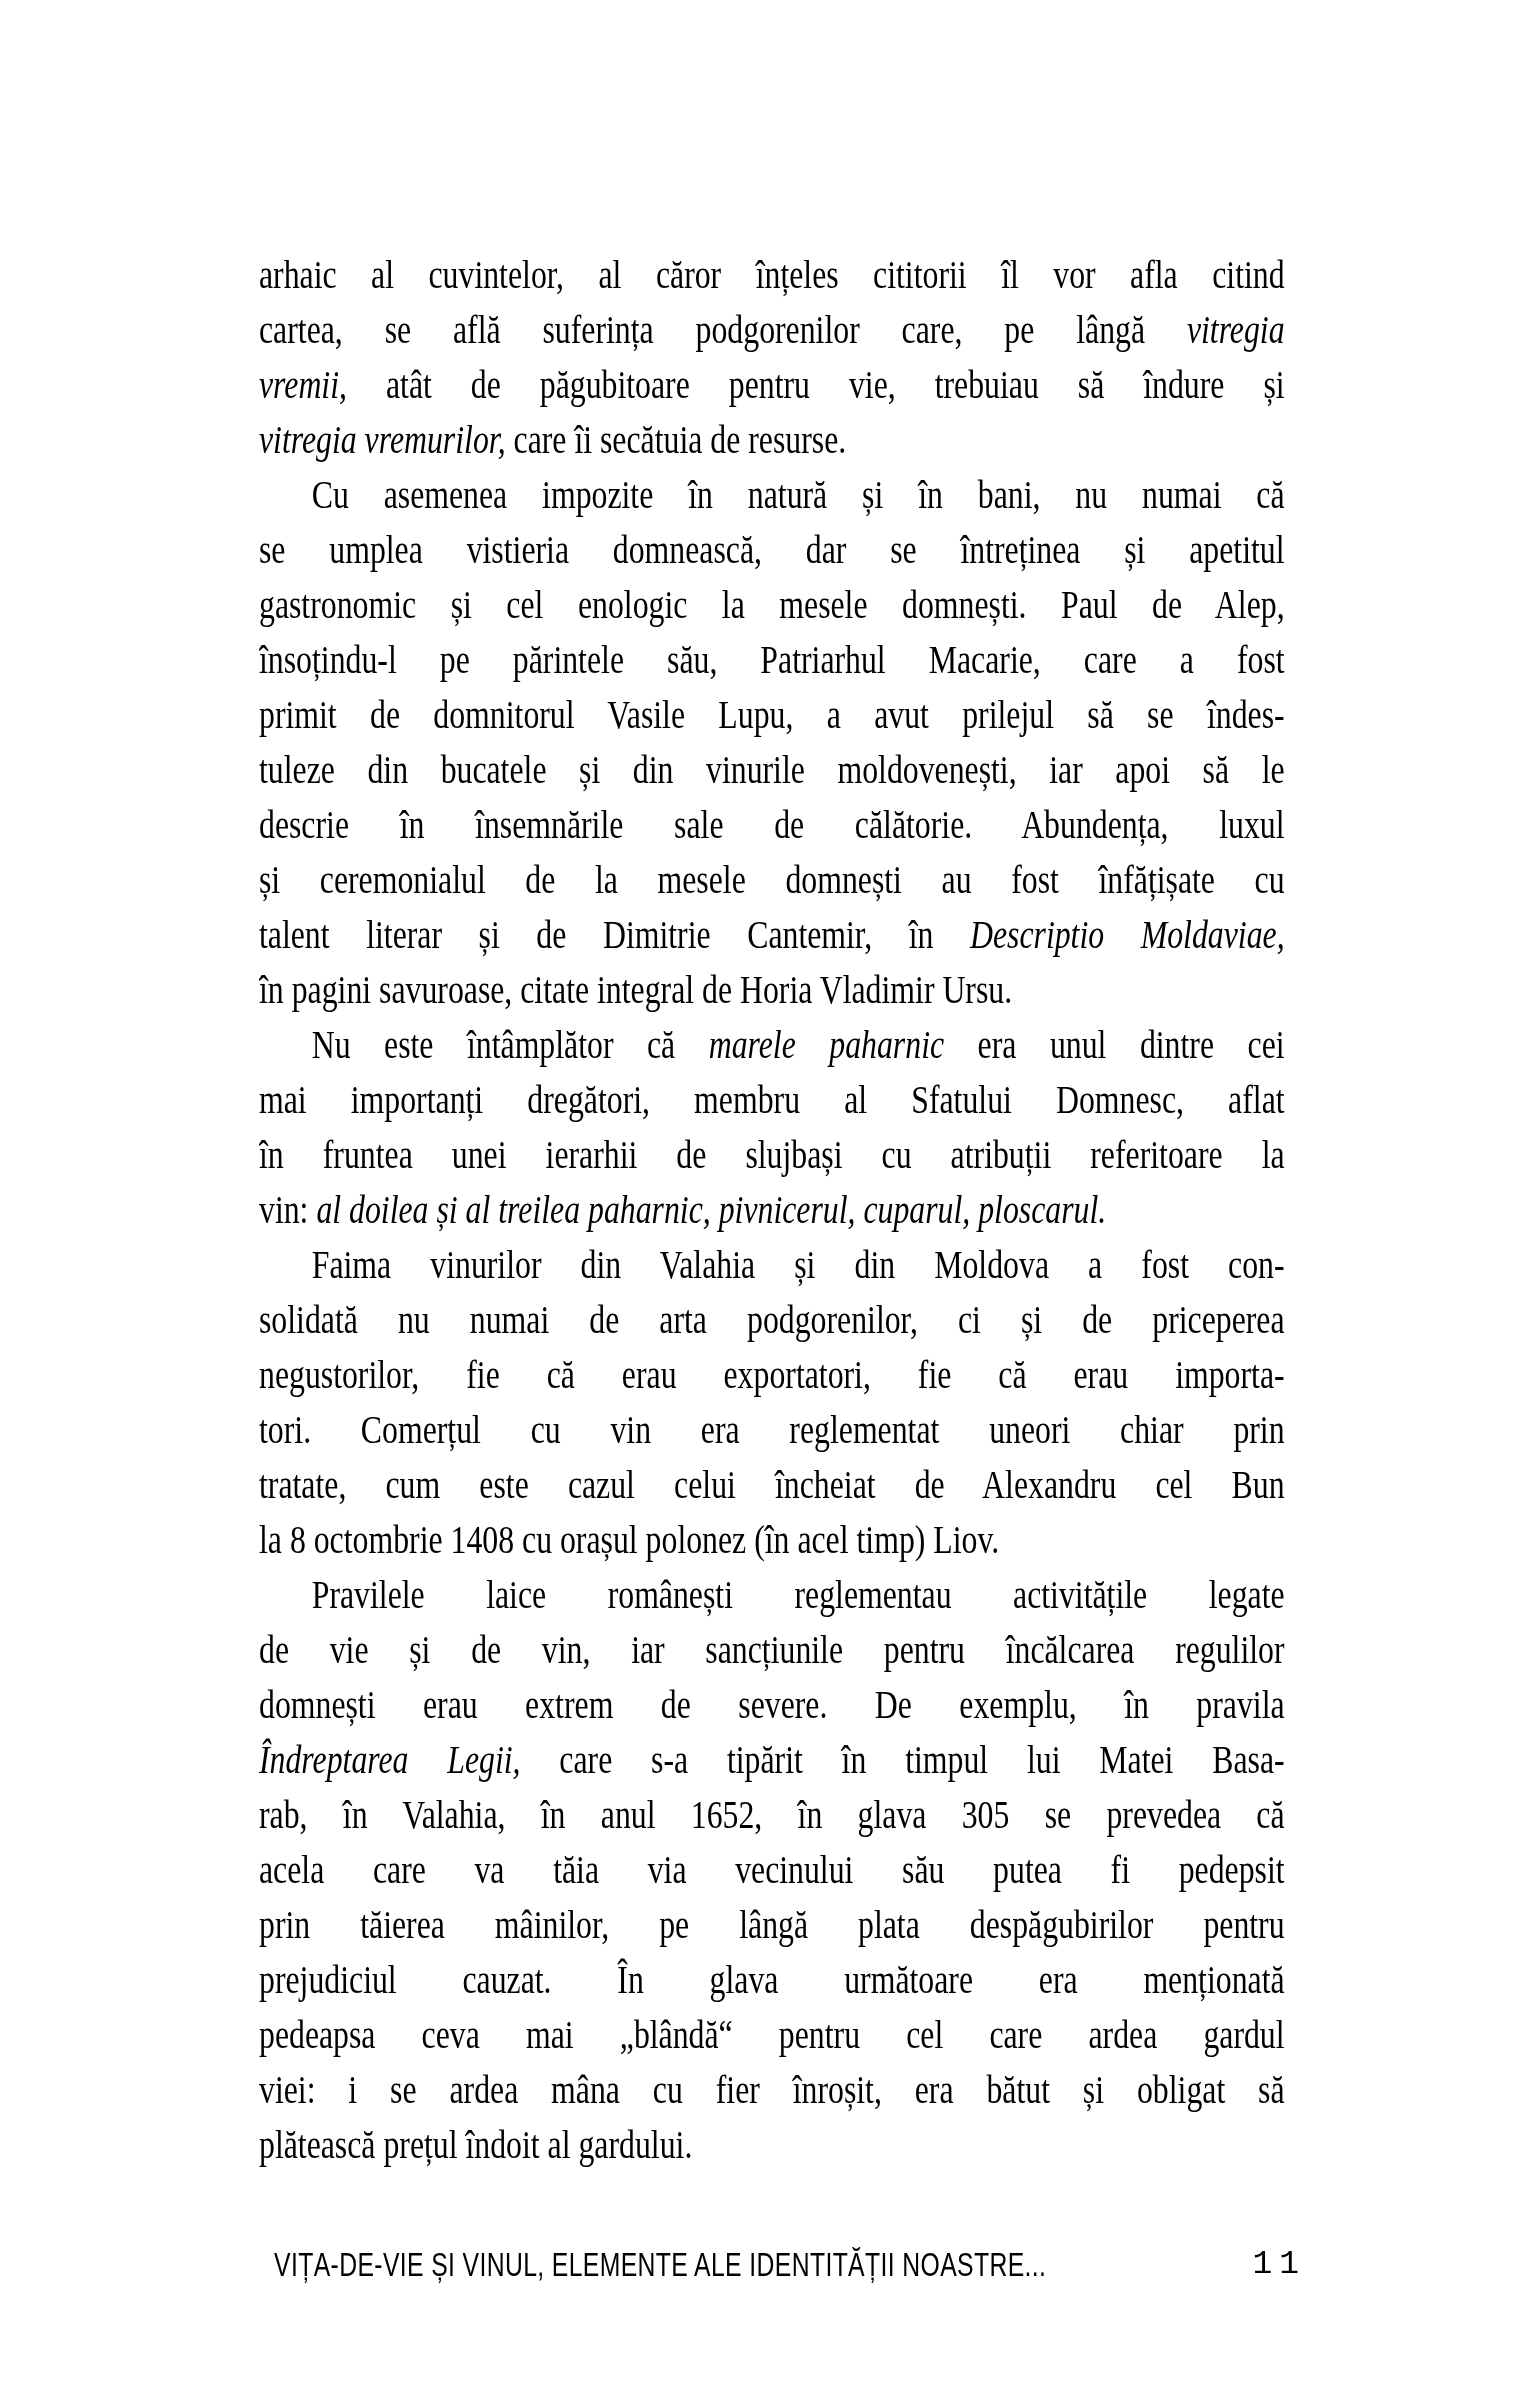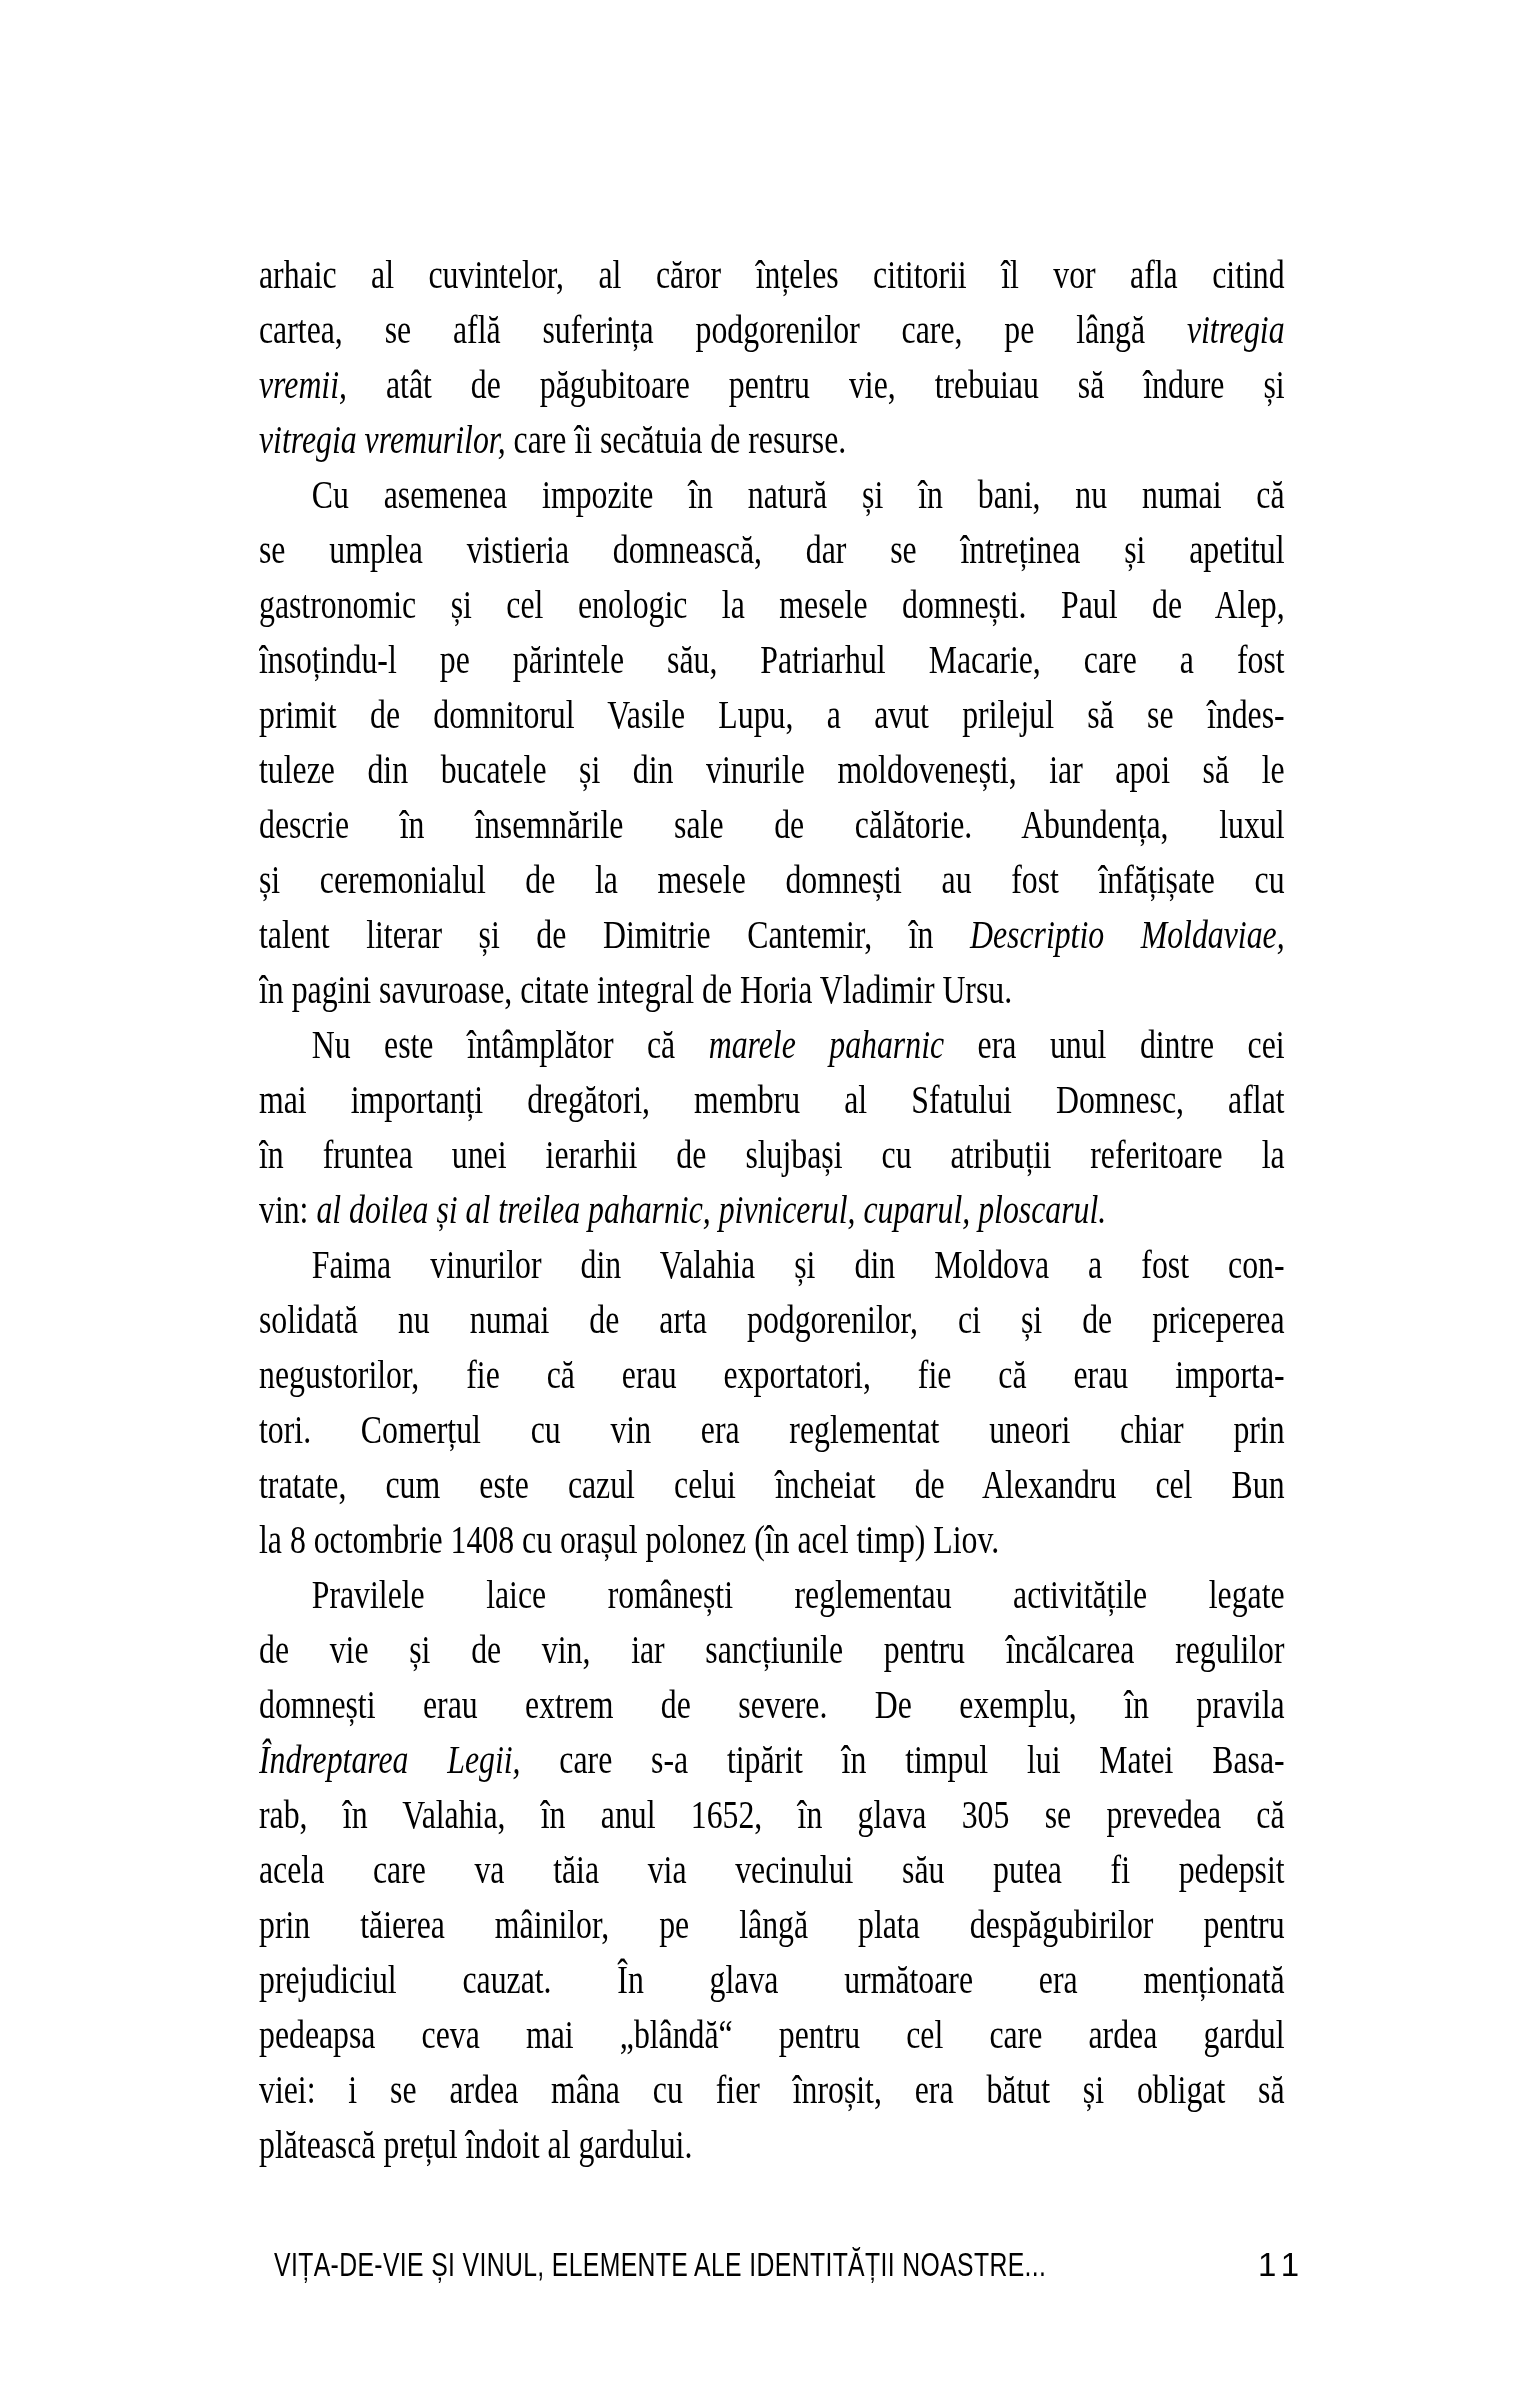--- a/index.html
+++ b/index.html
@@ -53,21 +53,21 @@
     font-size: 33px;
     line-height: 33px;
     letter-spacing: 0.5px;
     white-space: nowrap;
     color: #000000;
   }
   .page-number {
     position: absolute;
     right: 0;
     top: 0;
-    font-family: Liberation Sans, sans-serif;
+    font-family: Liberation Mono, monospace;
     font-size: 33px;
     line-height: 33px;
     letter-spacing: 6.8px;
     margin-right: -6.8px;
     color: #000000;
   }
 </style>
 </head>
 <body>
 

